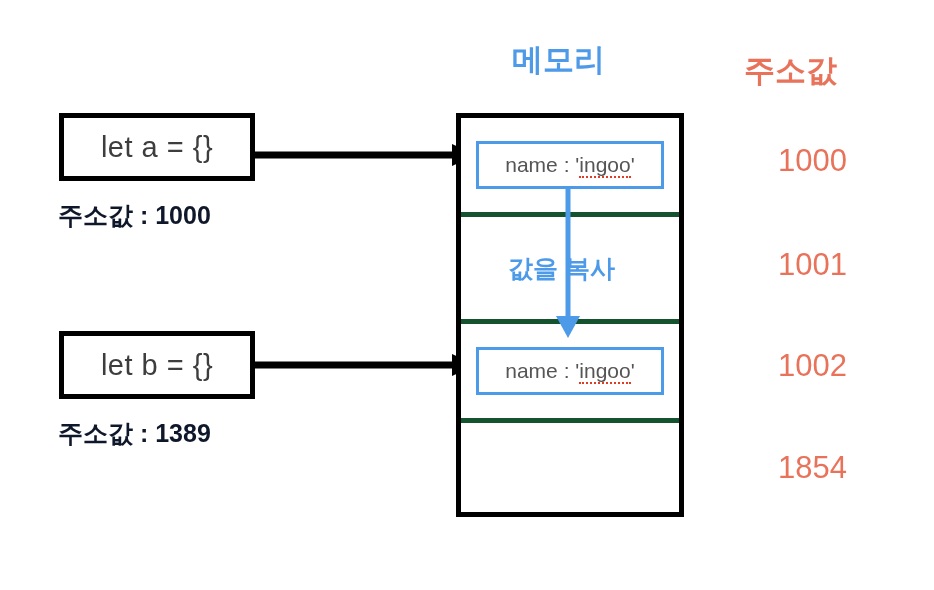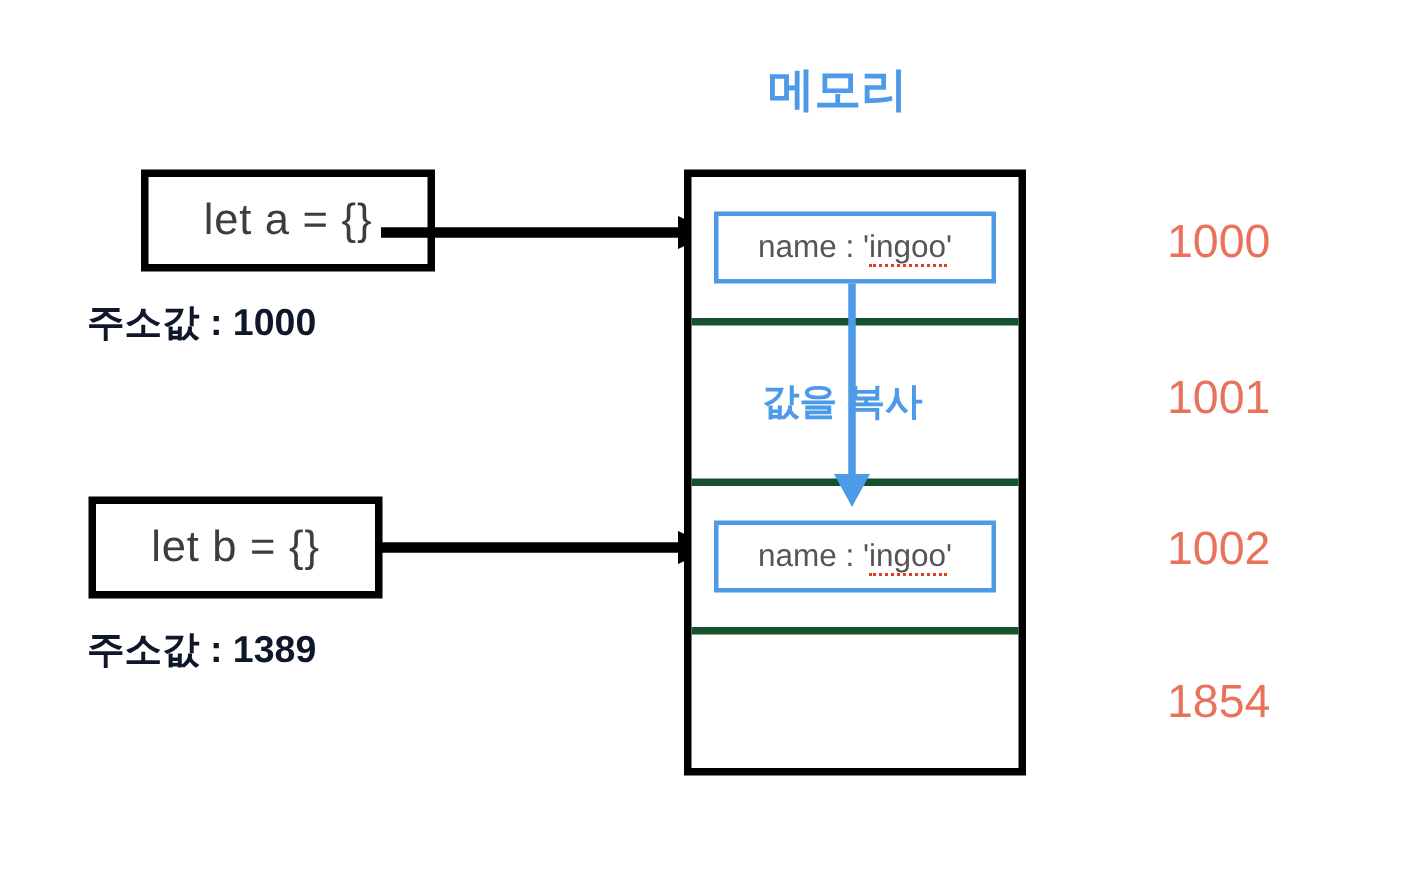--- a/index.html
+++ b/index.html
@@ -48,21 +48,21 @@
     display: flex;
     align-items: center;
     justify-content: center;
   }
   .var-box-label {
     font-size: 29px;
     color: #3d3d3d;
     letter-spacing: 0.5px;
     white-space: nowrap;
   }
-  #var-box-a { left: 59px; top: 113px; margin-left: 35px; }
+  #var-box-a { left: 59px; top: 113px; }
   #var-box-b { left: 59px; top: 331px; }
 
   .addr-note {
     position: absolute;
     font-size: 25px;
     font-weight: 700;
     color: #0f172a;
     white-space: nowrap;
     line-height: 1;
   }
@@ -167,20 +167,21 @@
   #addr-value-2 { top: 350px; }
   #addr-value-3 { top: 452px; }
 </style>
 </head>
 <body>
 
 <div id="canvas">
 
   <div class="heading" id="memory-title">메모리</div>
 
+  <div class="heading" id="address-title">주소값</div>
 
   <div class="var-box" id="var-box-a">
     <span class="var-box-label">let a = {}</span>
   </div>
   <div class="addr-note" id="addr-note-a">주소값 : 1000</div>
 
   <div class="var-box" id="var-box-b">
     <span class="var-box-label">let b = {}</span>
   </div>
   <div class="addr-note" id="addr-note-b">주소값 : 1389</div>

